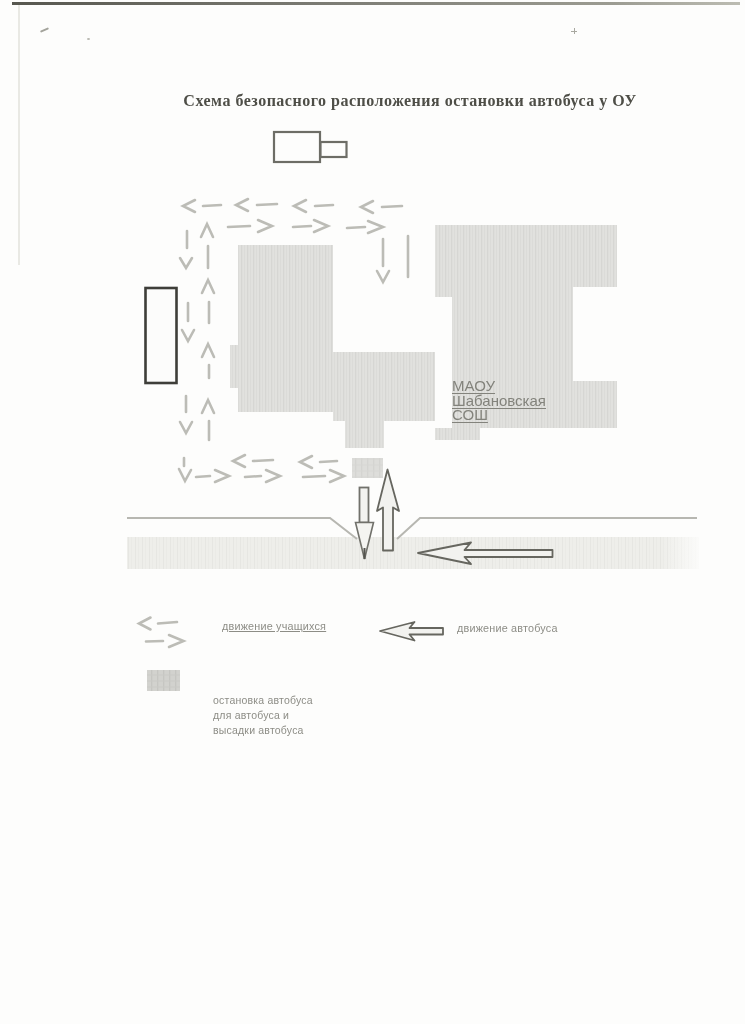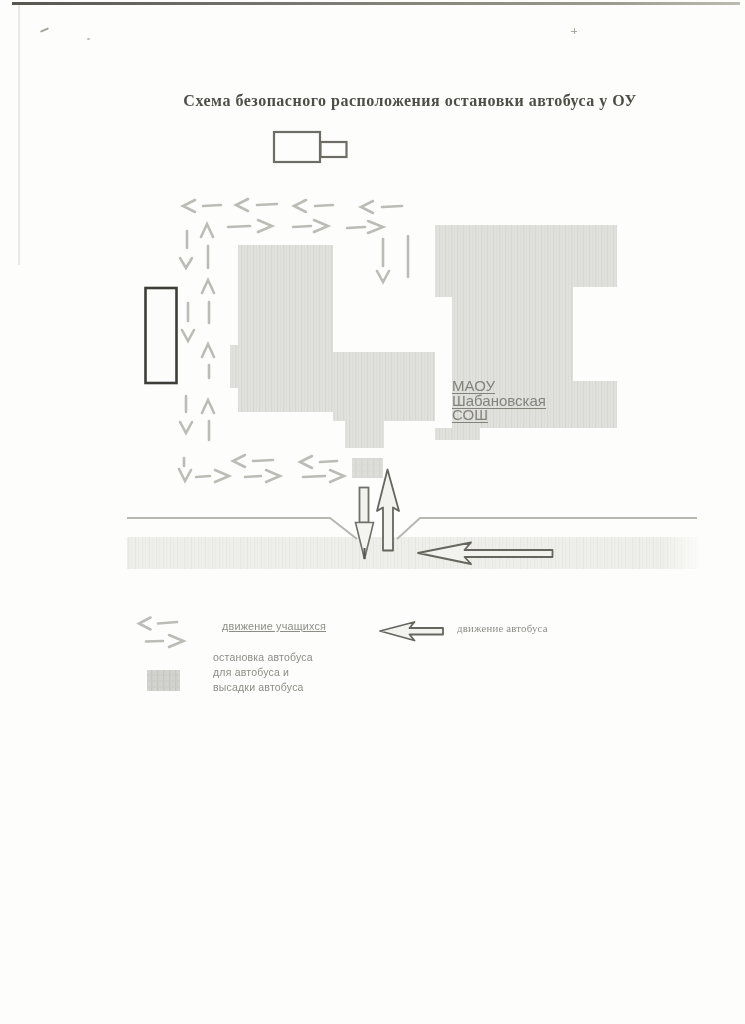--- a/index.html
+++ b/index.html
@@ -20,22 +20,22 @@
 
   
   .title{position:absolute;left:140px;top:92px;width:540px;text-align:center;
     font-family:"Liberation Serif", serif;font-weight:bold;font-size:16px;
     letter-spacing:.5px;color:#4e4e47;}
   .school-label{position:absolute;left:452px;top:379px;width:110px;
     font-size:15px;line-height:14.6px;color:#83837c;}
   .school-label span{text-decoration:underline;text-underline-offset:2px;}
   .lbl{position:absolute;font-size:10.8px;color:#8d8d86;letter-spacing:.2px;}
   .lbl-students{left:222px;top:620px;text-decoration:underline;}
-  .lbl-bus{left:457px;top:622px;font-family:Liberation Serif, serif;}
-  .lbl-stop{left:213px;top:650px;line-height:15px;font-size:10.5px;}
+  .lbl-bus{left:457px;top:622px;}
+  .lbl-stop{left:213px;top:693px;line-height:15px;font-size:10.5px;}
 
   svg{position:absolute;left:0;top:0;}
   .sd{stroke:#bcbcb6;stroke-width:2.6;fill:none;stroke-linecap:round;}
   .edge{stroke:#b7b7b1;stroke-width:2;fill:none;}
   .oa{stroke:#66665f;stroke-width:1.8;fill:#f2f2ef;stroke-linejoin:round;}
 </style>
 </head>
 <body>
 
 <div id="page">

